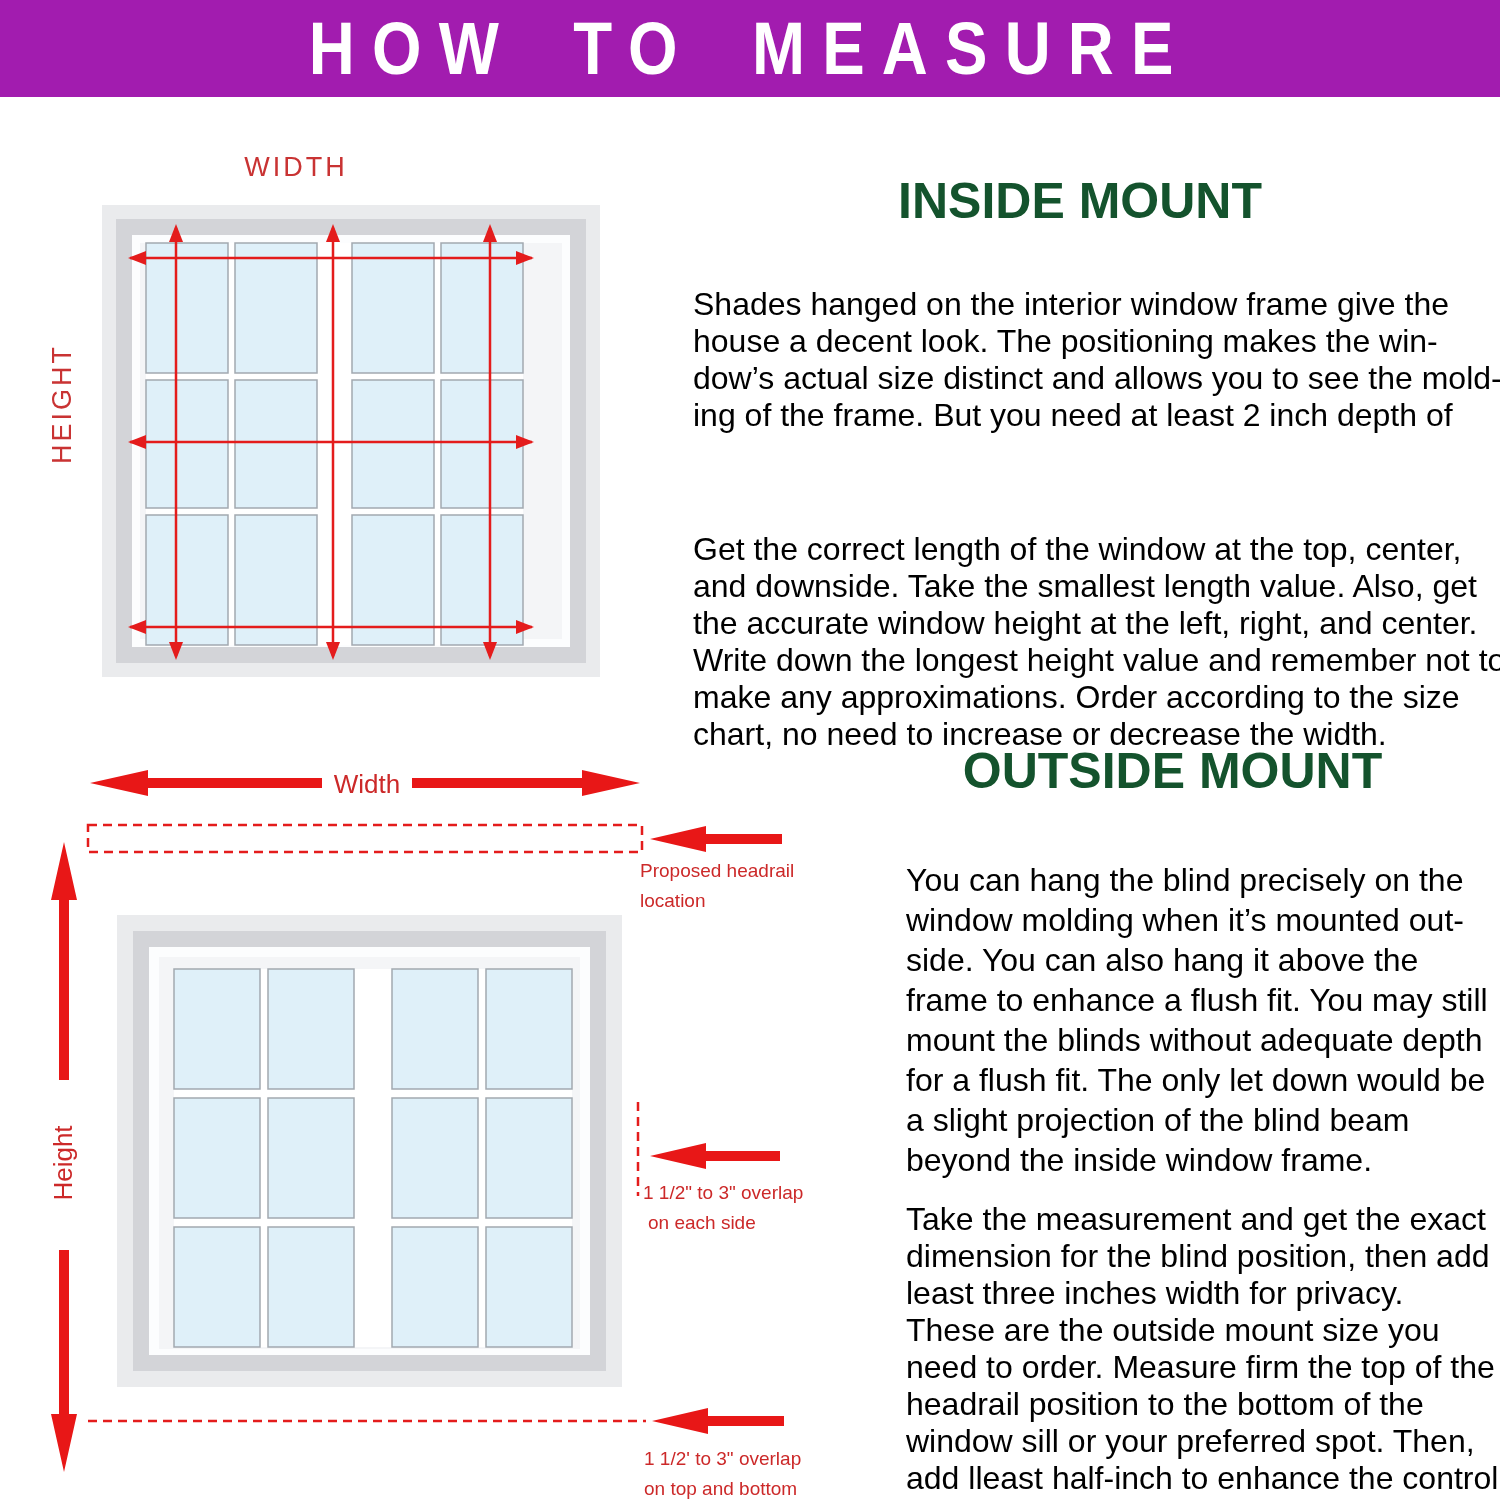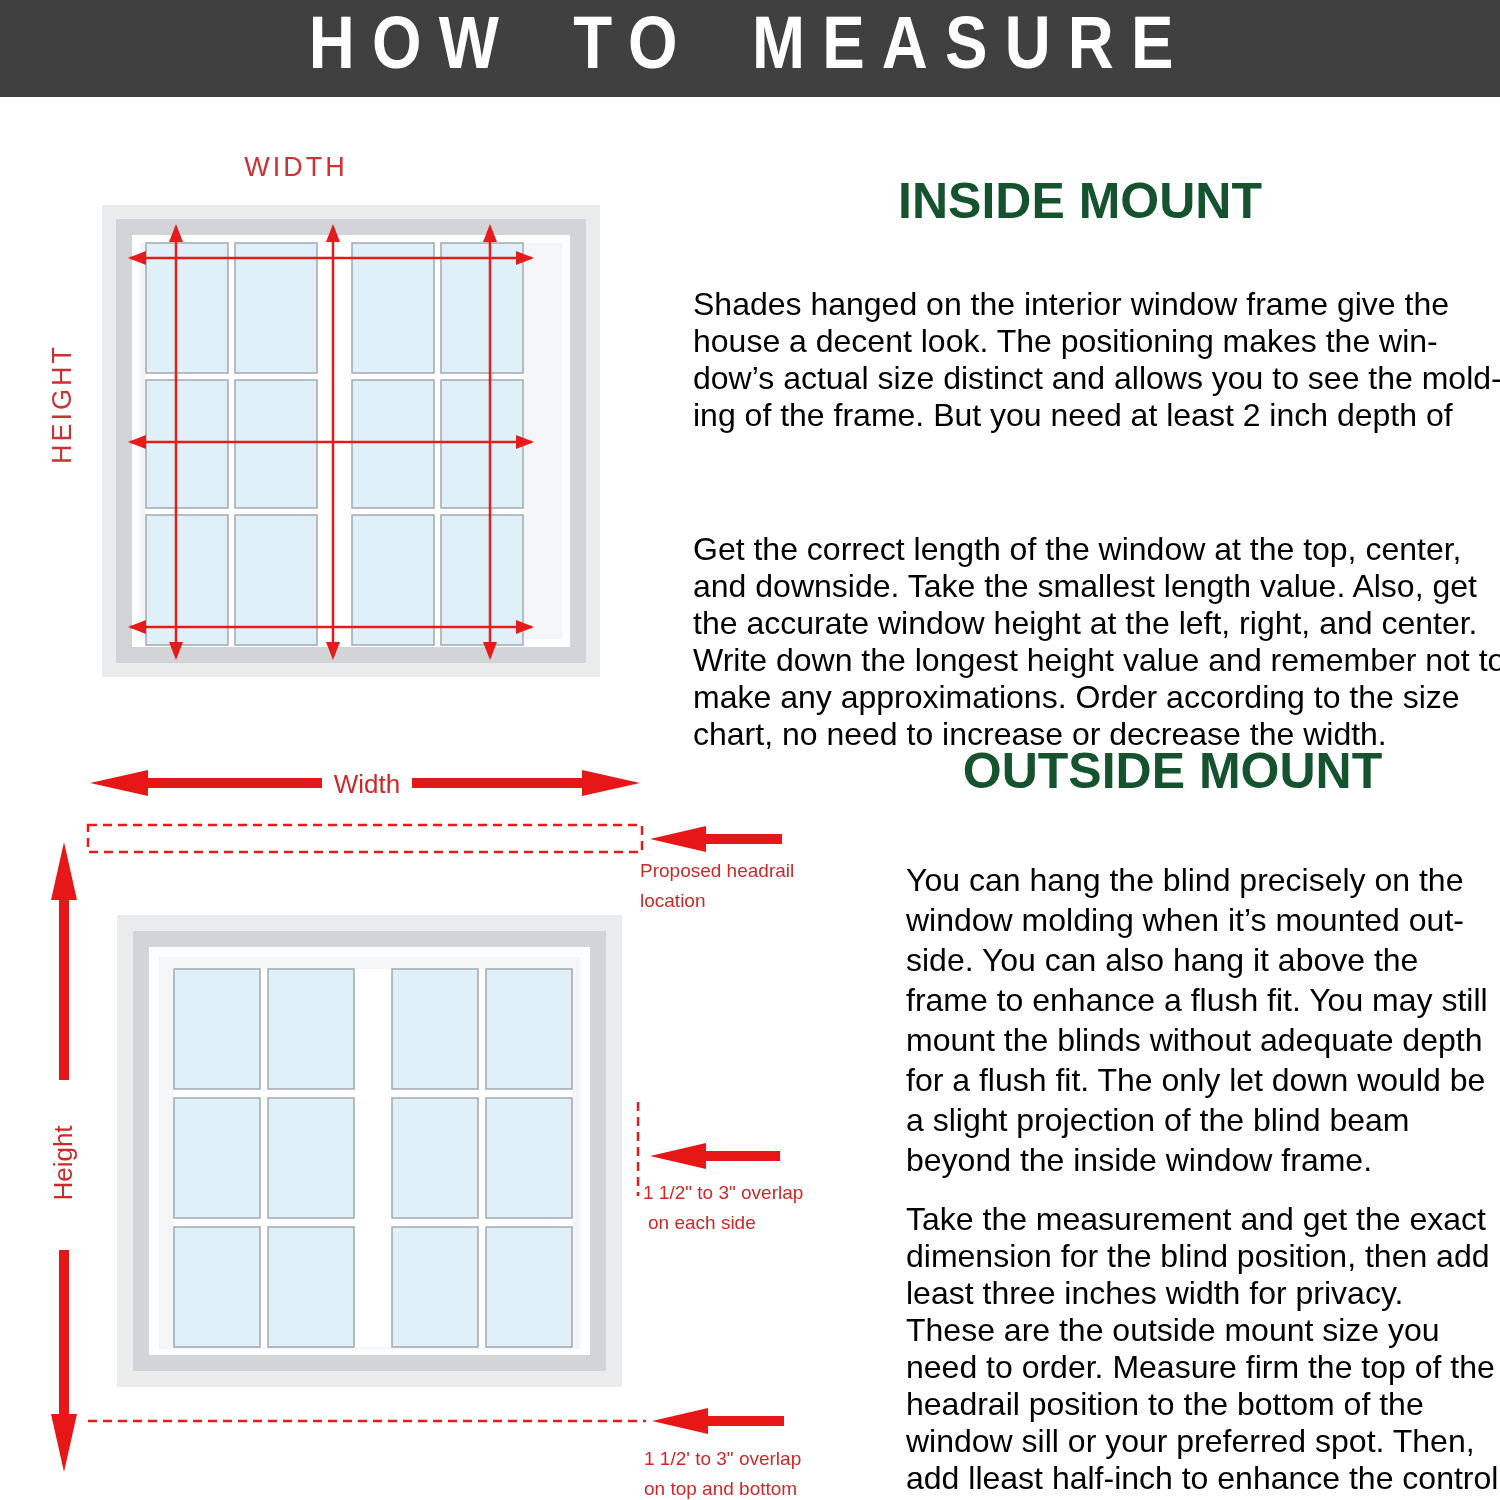--- a/index.html
+++ b/index.html
@@ -1,20 +1,20 @@
 <!DOCTYPE html>
 <html><head>
 <meta charset="utf-8">
 <style>
   html,body{margin:0;padding:0;background:#ffffff;}
   .page{position:relative;width:1500px;height:1500px;background:#ffffff;overflow:hidden;
         font-family:"Liberation Sans", sans-serif;}
   
-  .banner{position:absolute;left:0;top:0;width:1500px;height:97px;background:#404040;
-          display:flex;align-items:flex-start;justify-content:center;}
+  .banner{position:absolute;left:0;top:0;width:1500px;height:97px;background:#a21caf;
+          display:flex;align-items:center;justify-content:center;}
   .banner-title{color:#ffffff;font-weight:bold;font-size:74px;letter-spacing:20px;
                 word-spacing:26px;transform:scaleX(0.86);white-space:nowrap;}
   
   .art{position:absolute;left:0;top:0;}
   .pane{fill:#DFF0F9;stroke:#A2A9B0;stroke-width:1.5;}
   .thin{stroke:#E41C1C;stroke-width:2.5;fill:none;}
   .thinhead{fill:#E41C1C;stroke:none;}
   .thick{fill:#E81717;stroke:none;}
   .dash{stroke:#E41C1C;stroke-width:2.5;fill:none;stroke-dasharray:9 6;}
   

